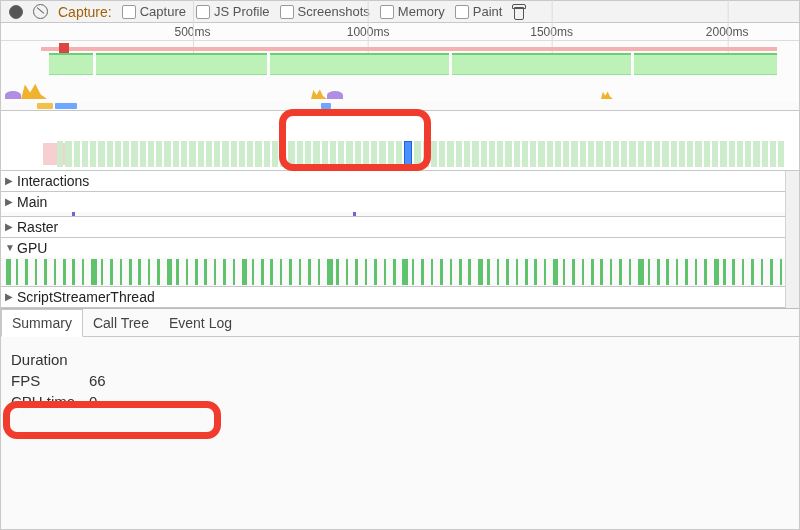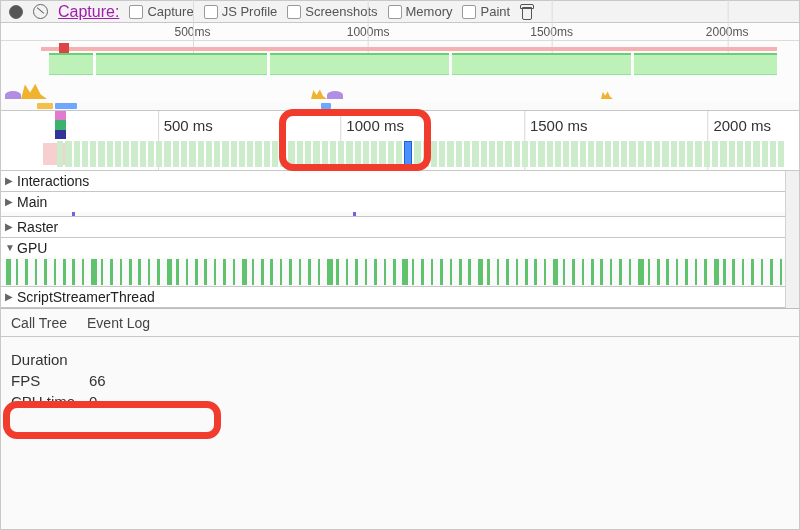--- a/index.html
+++ b/index.html
@@ -4,21 +4,21 @@
 <style>
   * { box-sizing: border-box; margin: 0; padding: 0; }
   html, body { width: 800px; height: 530px; font-family: Arial, Helvetica, sans-serif; font-size: 13px; background: #fff; color: #222; overflow: hidden; }
   .root { width: 800px; height: 530px; display: flex; flex-direction: column; border: 1px solid #c8c8c8; position: relative; }
   
   .toolbar { height: 22px; display: flex; align-items: center; gap: 10px; padding: 0 8px; border-bottom: 1px solid #c7c7c7; background: #f3f3f3; overflow: hidden; color: #555; }
   .toolbar .circ { width: 14px; height: 14px; border-radius: 50%; border: 1.5px solid #666; display: inline-block; position: relative; }
   .toolbar .circ.filled { background: #555; }
   .toolbar .nosign { width: 15px; height: 15px; border-radius: 50%; border: 1.8px solid #666; position: relative; }
   .toolbar .nosign::after { content: ""; position: absolute; left: 2px; top: 5px; width: 9px; height: 0; border-top: 1.8px solid #666; transform: rotate(40deg); }
-  .toolbar .cap-label { font-size: 16px; color: #a21caf; text-decoration: underline; }
+  .toolbar .cap-label { font-size: 14px; color: #a16207; }
   .chk { width: 14px; height: 14px; border: 1px solid #999; border-radius: 2px; background: #fff; display: inline-block; }
   .toolbar .pair { display: flex; align-items: center; gap: 4px; }
   .toolbar .trash { width: 14px; height: 16px; position: relative; }
   .toolbar .trash::before { content:""; position:absolute; top:3px; left:2px; right:2px; bottom:0; border:1.5px solid #555; border-radius:0 0 2px 2px;}
   .toolbar .trash::after { content:""; position:absolute; top:0; left:0; right:0; height:3px; border:1.5px solid #555; border-radius:2px 2px 0 0;}
   
   .overview { position: relative; height: 88px; border-bottom: 1px solid #c7c7c7; background: #fcfcfc; }
   .ov-ruler { position: relative; height: 18px; border-bottom: 1px solid #dcdcdc; }
   .ov-tick { position: absolute; top: 2px; font-size: 12px; color: #555; transform: translateX(-50%); }
   .ov-tick::before { content:""; position:absolute; left:50%; bottom:-16px; width:1px; height:70px; background:#dcdcdc; }
@@ -123,31 +123,20 @@
       <div class="ov-shape blob-y" style="left:600px;width:12px;height:8px"></div>
     </div>
     <div class="ov-bottom">
       <span class="ov-tile" style="left:36px;width:16px;background:#f3c14b"></span>
       <span class="ov-tile" style="left:54px;width:22px;background:#6fa7ff"></span>
       <span class="ov-tile" style="left:320px;width:10px;background:#6fa7ff"></span>
     </div>
   </div>
 
   <div class="mainview">
-    <div class="main-ruler">
-      <div class="colorstrip">
-        <span style="background:#e07bd0"></span>
-          <span style="background:#3bb36f"></span>
-          <span style="background:#333399"></span>
-      </div>
-      <span class="main-tick" style="left:21%">500 ms</span>
-      <span class="main-tick" style="left:44%">1000 ms</span>
-      <span class="main-tick" style="left:67%">1500 ms</span>
-      <span class="main-tick" style="left:90%">2000 ms</span>
-    </div>
     <div class="left-pink"></div>
     <div class="frames-row">
       <div class="frames-inner" id="frames-inner">
           <div class="frm"></div>
           <div class="frm"></div>
           <div class="frm"></div>
           <div class="frm"></div>
           <div class="frm"></div>
           <div class="frm"></div>
           <div class="frm"></div>
@@ -401,20 +390,21 @@
       <div class="sec-header" style="border-bottom:none">
           <span class="tri">▶</span>
           <span>ScriptStreamerThread</span>
         </div>
     </div>
     <div class="scrollbar"></div>
   </div>
 
   <div class="details">
     <div class="tabs">
+      <div class="tab active">Summary</div>
       <div class="tab">Call Tree</div>
       <div class="tab">Event Log</div>
     </div>
     <div class="details-body">
       <div class="kv">
         <span class="k">Duration</span>
       </div>
       <div class="kv">
         <span class="k">FPS</span>
         <span>66</span>

